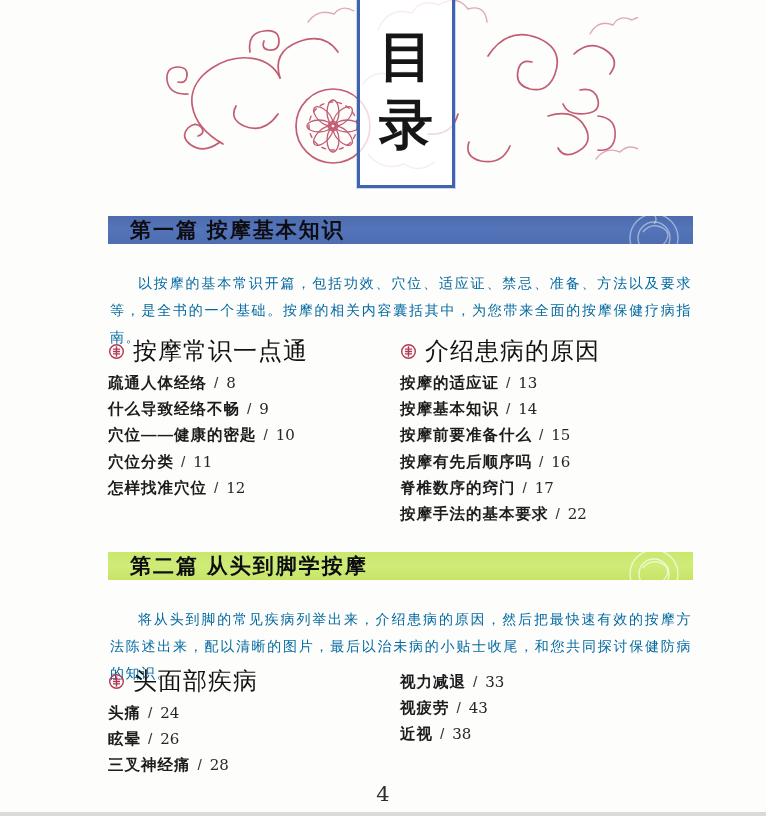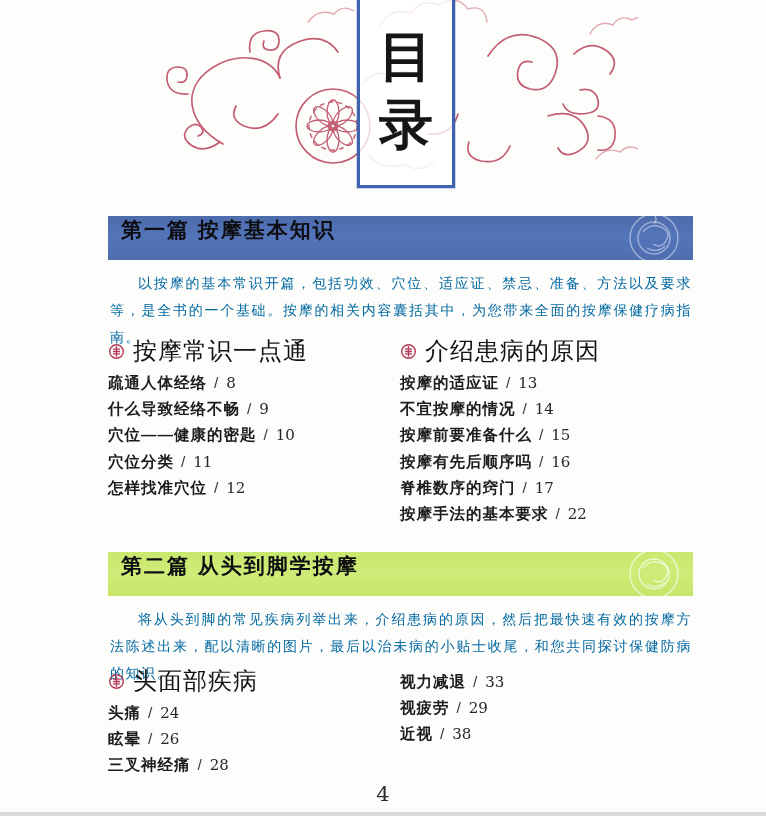--- a/index.html
+++ b/index.html
@@ -15,22 +15,22 @@
     border:3px solid #3f63ae;background:rgba(255,255,255,0.78);
     display:flex;flex-direction:column;align-items:center;justify-content:center;gap:14px;
     box-shadow:0 0 0 1px rgba(63,99,174,0.25);
   }
   .title-box .tchar{
     font-family:"DejaVu Serif",serif;font-weight:bold;font-size:54px;line-height:1;
     color:#161616;
   }
   
   .banner{
-    position:absolute;left:108px;width:585px;height:44px;box-sizing:border-box;
-    display:flex;padding-left:13px;z-index:2;overflow:hidden;
+    position:absolute;left:108px;width:585px;height:28px;box-sizing:border-box;
+    display:flex;align-items:center;padding-left:22px;z-index:2;overflow:hidden;
   }
   .banner-1{top:216px;background:linear-gradient(180deg,#4c6cab 0%,#5474bb 45%,#4e6eb0 100%);}
   .banner-2{top:552px;background:linear-gradient(180deg,#c9e86d 0%,#cfec78 50%,#c6e567 100%);}
   .banner-title{
     margin:0;font-size:21px;font-weight:bold;color:#0d0d12;letter-spacing:2px;
   }
   .medallion{position:absolute;right:8px;top:-6px;pointer-events:none;}
   
   .intro{
     position:absolute;left:110px;width:582px;z-index:2;
@@ -166,21 +166,21 @@
       <svg width="17" height="17" viewBox="0 0 24 24">
         <g stroke="#b23a56" stroke-width="2" fill="none">
           <circle cx="12" cy="12" r="9.6"></circle>
           <path d="M7 8.6 h10 M7 12 h10 M7 15.4 h10 M12 4.5 v15"></path>
         </g>
       </svg>
       <span class="htxt">介绍患病的原因</span>
     </div>
     <ul class="toc">
       <li class="entry"><span>按摩的适应证</span><span class="sep">/</span><span class="pg">13</span></li>
-      <li class="entry"><span>不宜按摩的情况</span><span class="sep">/</span><span class="pg">14</span></li>
+      <li class="entry"><span>按摩基本知识</span><span class="sep">/</span><span class="pg">14</span></li>
       <li class="entry"><span>按摩前要准备什么</span><span class="sep">/</span><span class="pg">15</span></li>
       <li class="entry"><span>按摩有先后顺序吗</span><span class="sep">/</span><span class="pg">16</span></li>
       <li class="entry"><span>脊椎数序的窍门</span><span class="sep">/</span><span class="pg">17</span></li>
       <li class="entry"><span>按摩手法的基本要求</span><span class="sep">/</span><span class="pg">22</span></li>
     </ul>
   </div>
 </div>
 
 <div class="banner banner-2">
   <h2 class="banner-title">第二篇 从头到脚学按摩</h2>
@@ -211,20 +211,20 @@
     </div>
     <ul class="toc">
       <li class="entry"><span>头痛</span><span class="sep">/</span><span class="pg">24</span></li>
       <li class="entry"><span>眩晕</span><span class="sep">/</span><span class="pg">26</span></li>
       <li class="entry"><span>三叉神经痛</span><span class="sep">/</span><span class="pg">28</span></li>
     </ul>
   </div>
   <div class="col">
     <ul class="toc col-right-list">
       <li class="entry"><span>视力减退</span><span class="sep">/</span><span class="pg">33</span></li>
-      <li class="entry"><span>视疲劳</span><span class="sep">/</span><span class="pg">29</span></li>
+      <li class="entry"><span>视疲劳</span><span class="sep">/</span><span class="pg">43</span></li>
       <li class="entry"><span>近视</span><span class="sep">/</span><span class="pg">38</span></li>
     </ul>
   </div>
 </div>
 
 <div class="page-num">4</div>
 <div class="bottom-strip"></div>
 
 </body></html>

